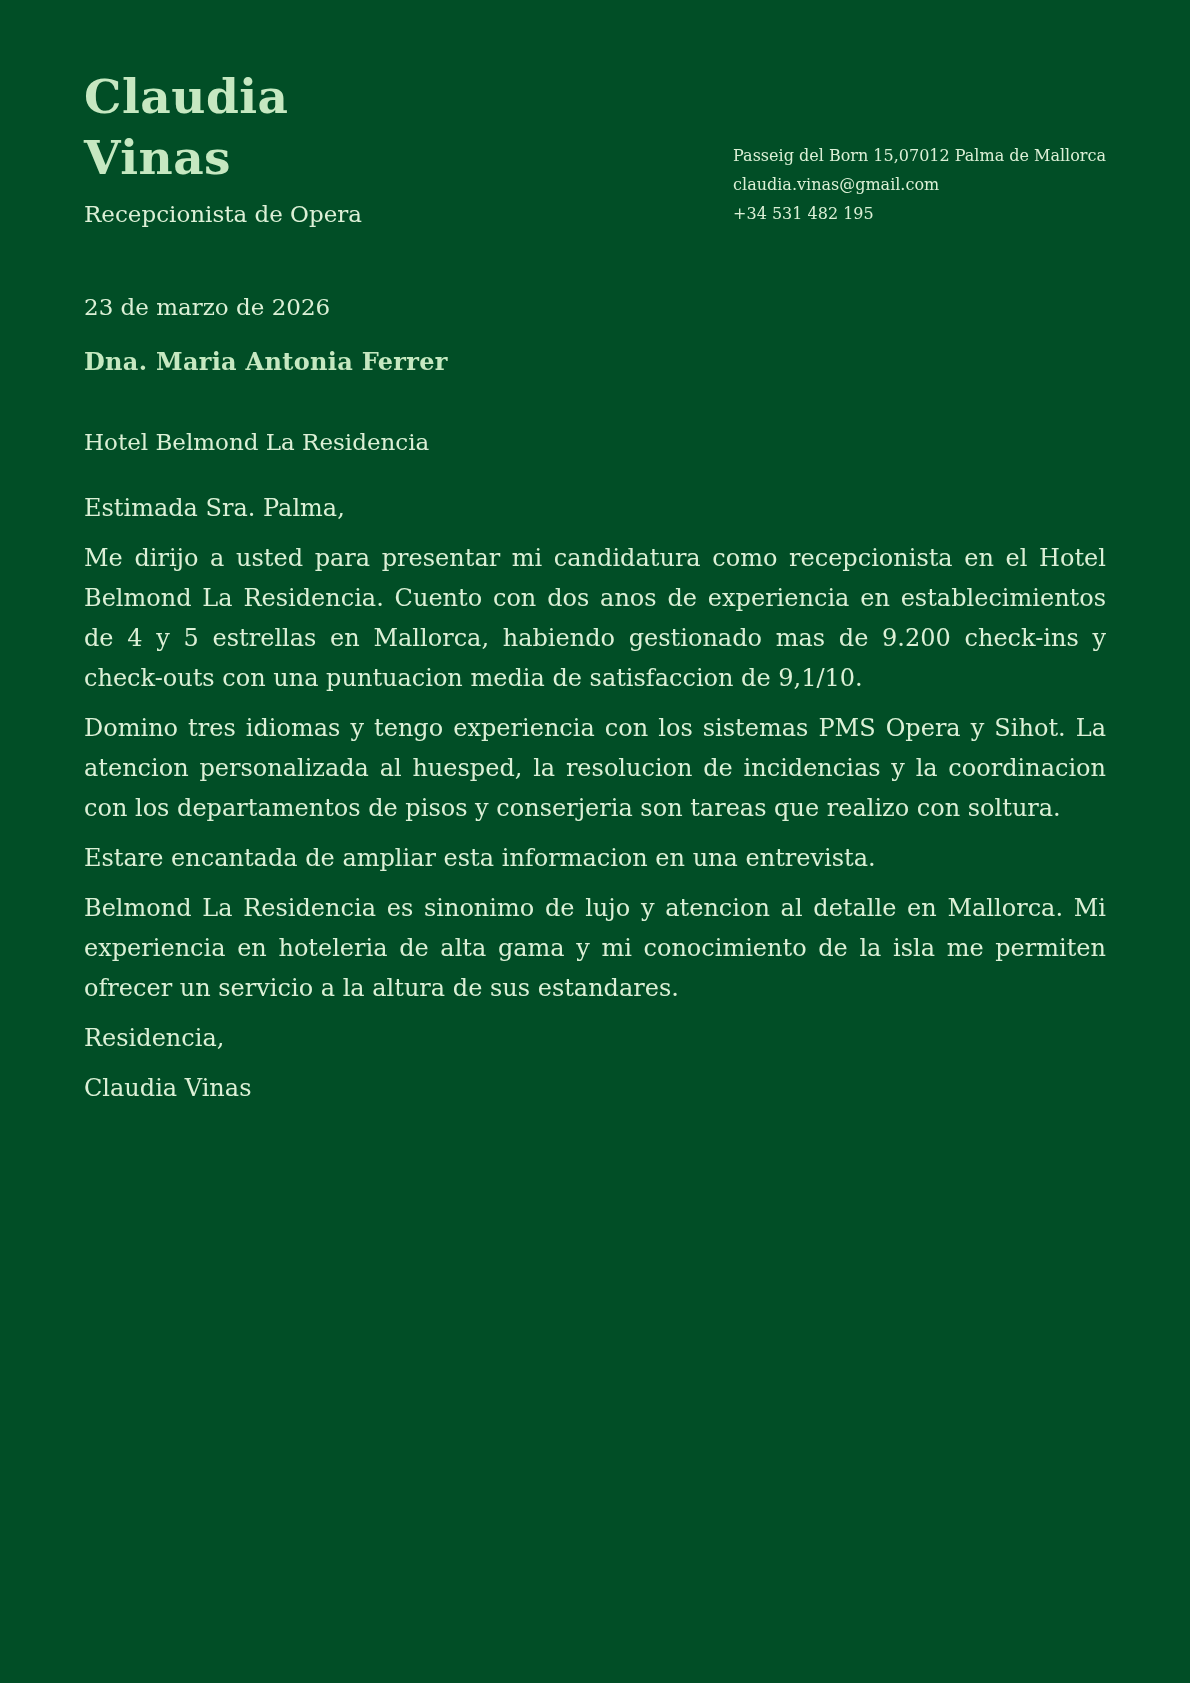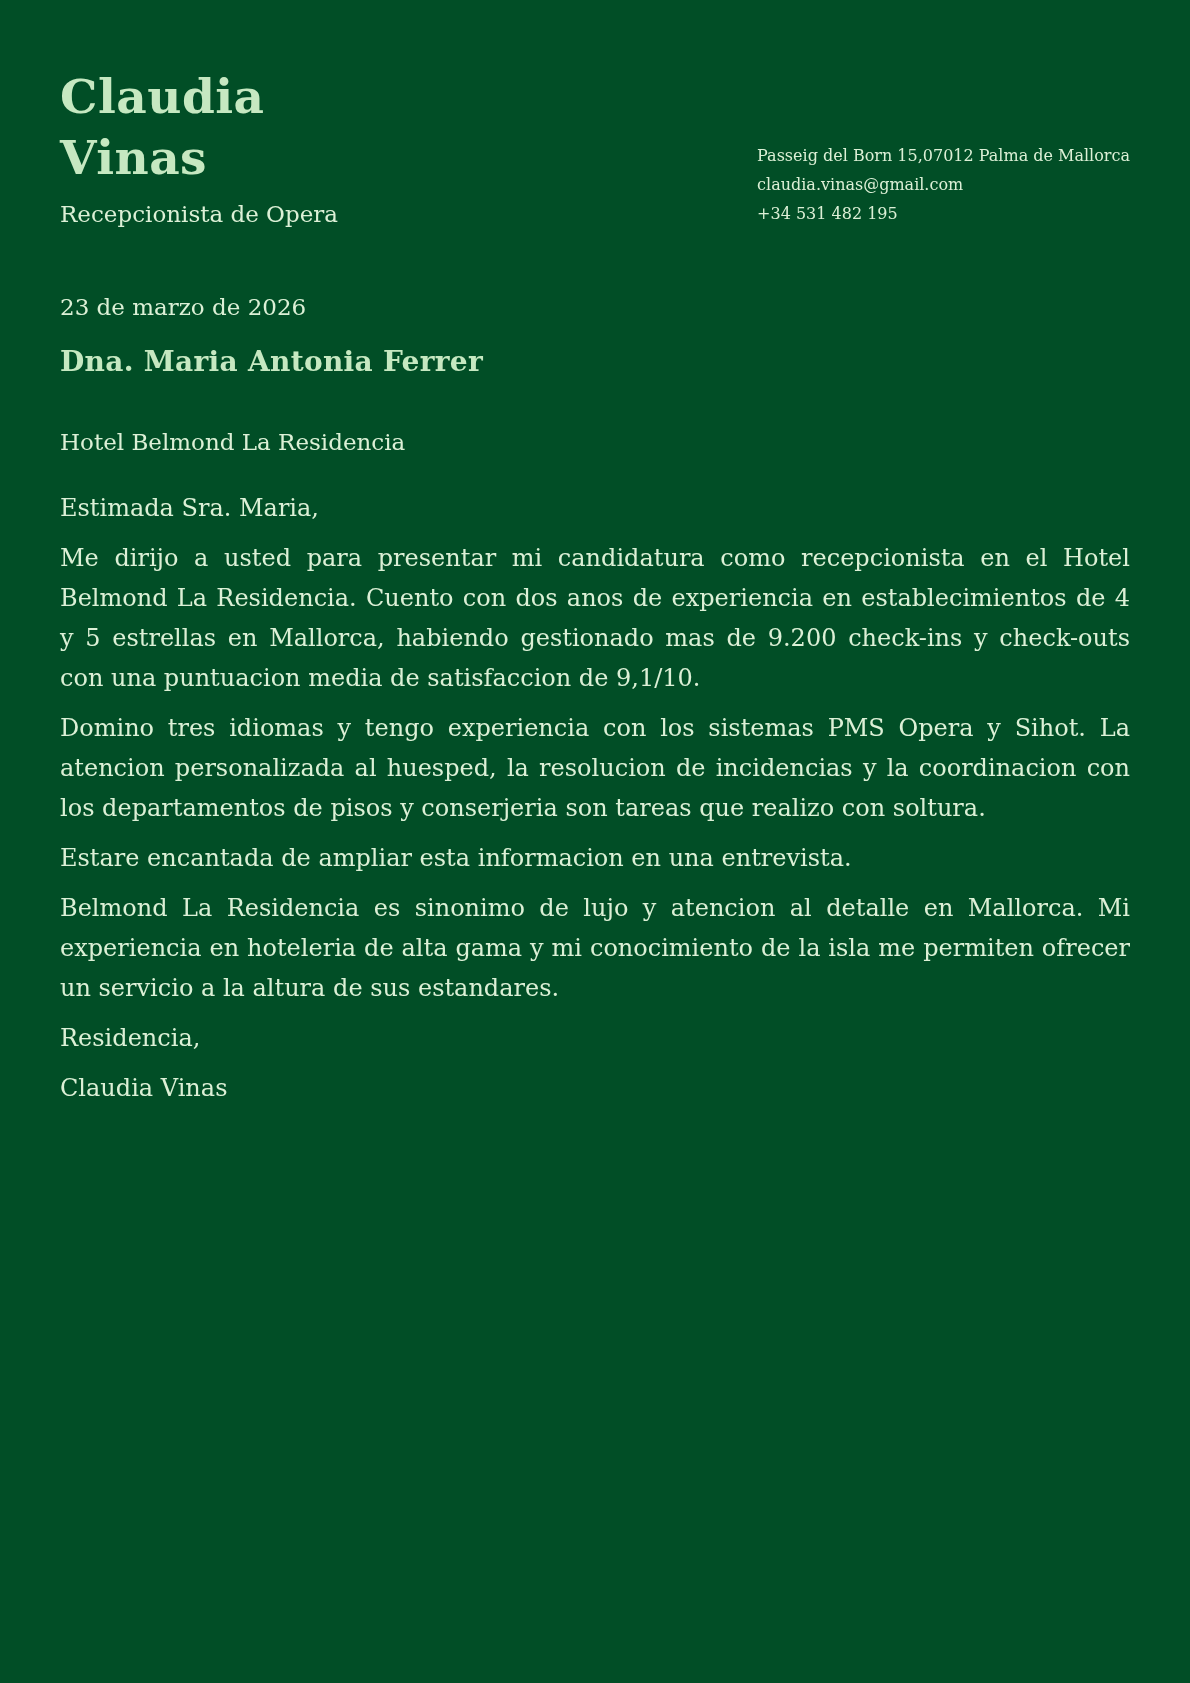--- a/index.html
+++ b/index.html
@@ -6,21 +6,21 @@
   html, body {
     width: 1190px;
     height: 1683px;
     background: #014e26;
     font-family: "DejaVu Serif", serif;
     overflow: hidden;
   }
   .page {
     width: 1190px;
     height: 1683px;
-    padding: 66px 60px;
+    padding: 66px 84px;
     background: #014e26;
     color: #dcf0d6;
   }
   
   .header {
     display: flex;
     justify-content: space-between;
     align-items: flex-end;
   }
   .identity { max-width: 560px; }
@@ -44,21 +44,21 @@
     color: #dcf0d6;
   }
   
   .date {
     margin-top: 64px;
     font-size: 23px;
     line-height: 30px;
   }
   .recipient { margin-top: 24px; }
   .recipient-name {
-    font-size: 28px;
+    font-size: 24px;
     line-height: 32px;
     font-weight: bold;
     color: #c6e8c1;
     letter-spacing: 0.3px;
   }
   .recipient-company {
     font-size: 23px;
     line-height: 32px;
     margin-top: 48px;
   }
@@ -98,21 +98,21 @@
   </div>
 
   <div class="date">23 de marzo de 2026</div>
 
   <div class="recipient">
     <div class="recipient-name">Dna. Maria Antonia Ferrer</div>
     <div class="recipient-company">Hotel Belmond La Residencia</div>
   </div>
 
   <div class="letter-body">
-    <div class="para salutation">Estimada Sra. Maria,</div>
+    <div class="para salutation">Estimada Sra. Palma,</div>
     <div class="para">Me dirijo a usted para presentar mi candidatura como recepcionista en el Hotel Belmond La Residencia. Cuento con dos anos de experiencia en establecimientos de 4 y 5 estrellas en Mallorca, habiendo gestionado mas de 9.200 check-ins y check-outs con una puntuacion media de satisfaccion de 9,1/10.</div>
     <div class="para">Domino tres idiomas y tengo experiencia con los sistemas PMS Opera y Sihot. La atencion personalizada al huesped, la resolucion de incidencias y la coordinacion con los departamentos de pisos y conserjeria son tareas que realizo con soltura.</div>
     <div class="para">Estare encantada de ampliar esta informacion en una entrevista.</div>
     <div class="para">Belmond La Residencia es sinonimo de lujo y atencion al detalle en Mallorca. Mi experiencia en hoteleria de alta gama y mi conocimiento de la isla me permiten ofrecer un servicio a la altura de sus estandares.</div>
     <div class="para closing">Residencia,</div>
     <div class="para signature">Claudia Vinas</div>
   </div>
 
 </div>
 

